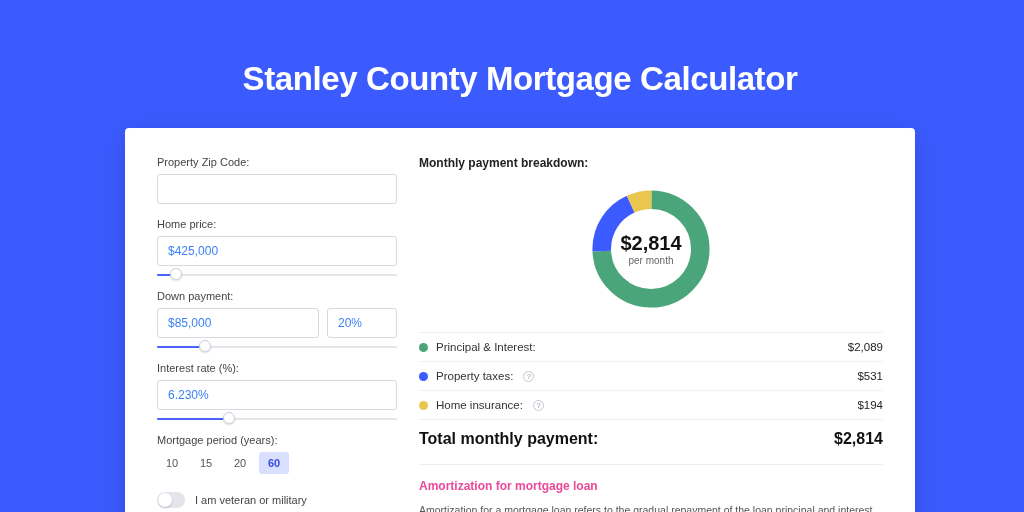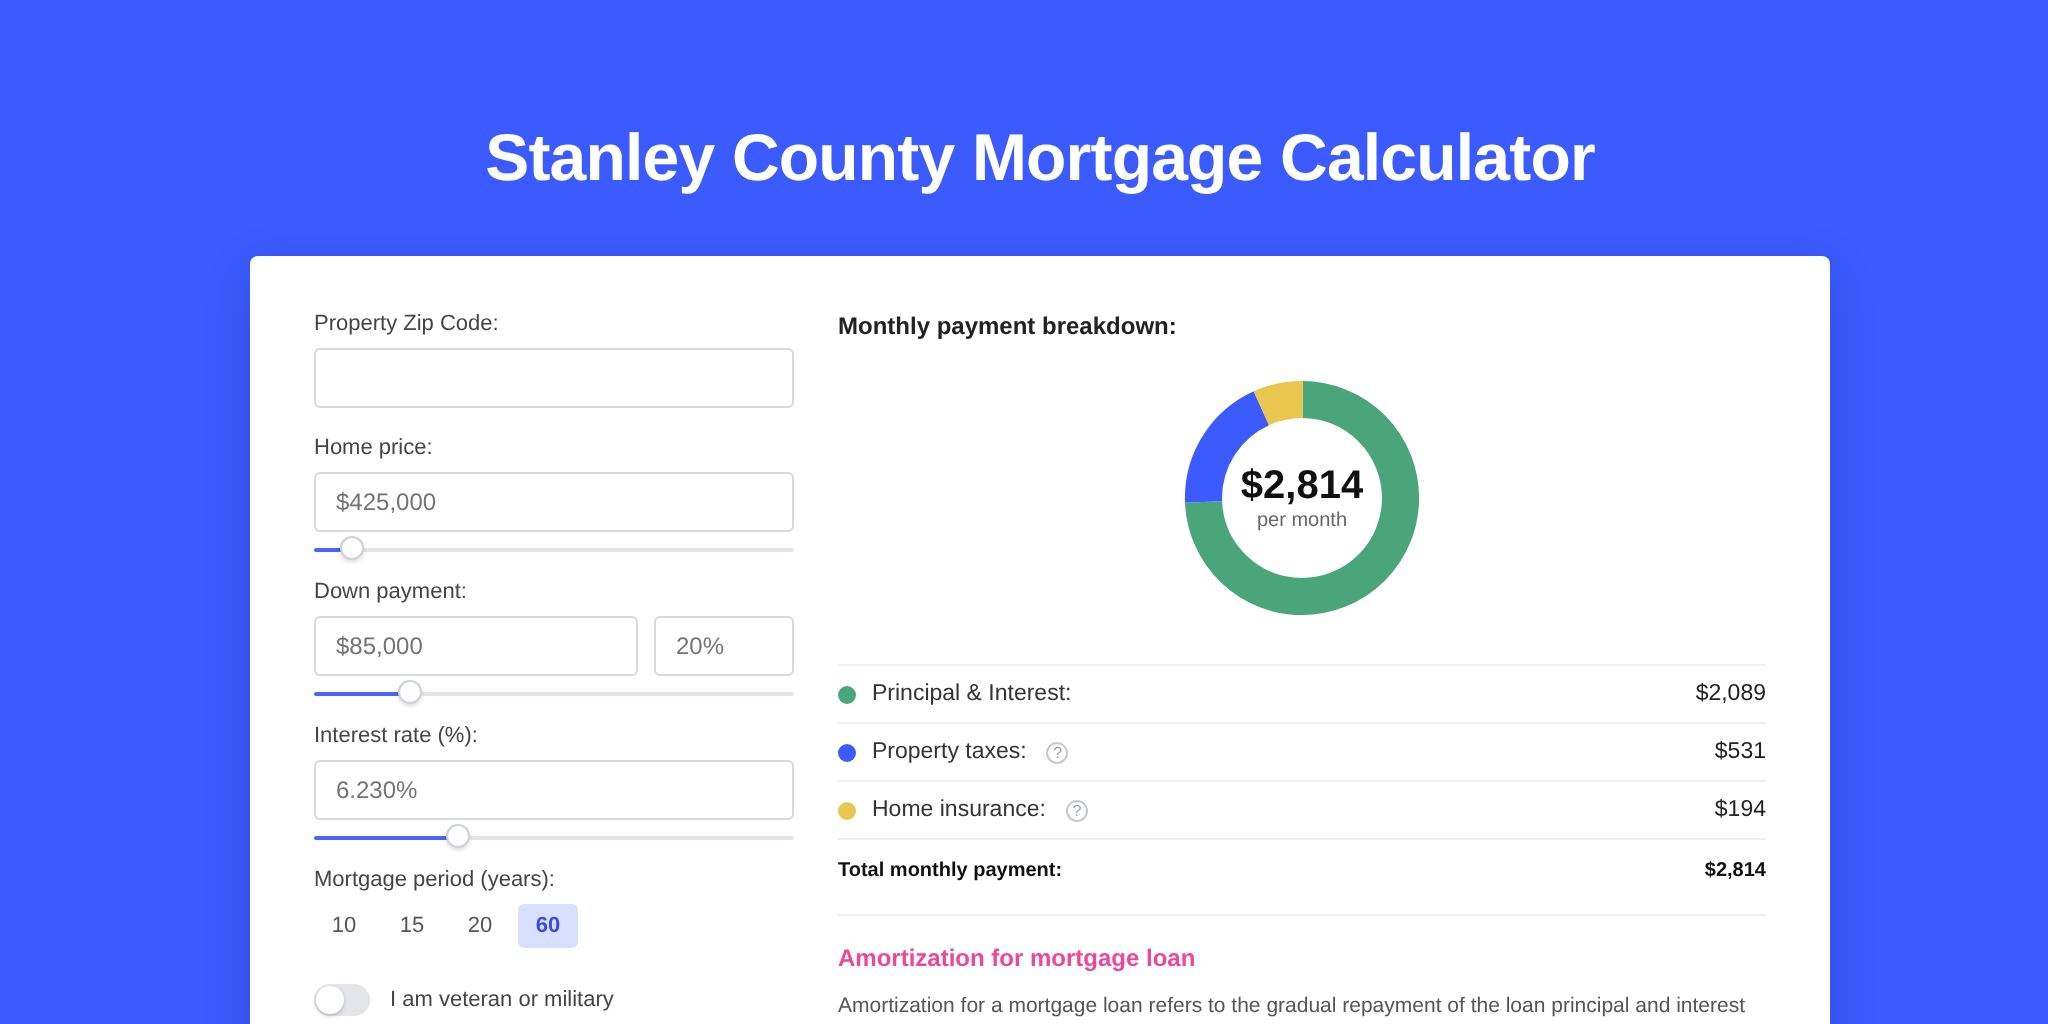--- a/index.html
+++ b/index.html
@@ -2,21 +2,21 @@
 <html><head>
 <meta charset="utf-8">
 <style>
   * { box-sizing: border-box; margin: 0; padding: 0; }
   html, body { width: 1024px; height: 512px; overflow: hidden; font-family: -apple-system, BlinkMacSystemFont, "Segoe UI", Arial, sans-serif; }
   .bg { width: 1024px; height: 512px; background: #3B5BFF; position: relative; padding-left: 16px; }
   .title { color: #fff; font-size: 33px; font-weight: 800; text-align: center; padding-top: 60px; letter-spacing: -0.4px; }
   .card { position: absolute; left: 125px; top: 128px; width: 790px; height: 400px; background: #fff; border-radius: 4px; box-shadow: 0 6px 24px rgba(0,0,0,.15); padding: 28px 32px 0 32px; display: flex; gap: 22px; }
   .left { width: 240px; }
   .label { font-size: 11px; color: #444; margin-bottom: 6px; }
-  .field { width: 100%; height: 30px; border: 1px solid #d7d9e0; border-radius: 3px; padding: 0 10px; font-size: 12px; color: #737373; background: #fff; margin-bottom: 6px; }
+  .field { width: 100%; height: 30px; border: 1px solid #d7d9e0; border-radius: 3px; padding: 0 10px; font-size: 12px; color: #3b82f6; background: #fff; margin-bottom: 6px; }
   .field-row { display: flex; gap: 8px; }
   .field-row .field:first-child { flex: 1; }
   .field-row .field.small { width: 70px; flex: none; }
   .slider { position: relative; height: 6px; margin-bottom: 12px; }
   .slider-track { position: absolute; top: 2px; left: 0; right: 0; height: 2px; background: #e3e5ea; border-radius: 2px; }
   .slider-fill { position: absolute; top: 2px; left: 0; height: 2px; background: #4b63ff; border-radius: 2px; }
   .slider-thumb { position: absolute; top: -4px; width: 12px; height: 12px; background: #fff; border: 1px solid #cfd2db; border-radius: 50%; box-shadow: 0 1px 2px rgba(0,0,0,.15); }
   .period-row { display: flex; gap: 4px; }
   .period-btn { width: 30px; height: 22px; border: none; background: transparent; font-size: 11px; color: #555; border-radius: 3px; display: flex; align-items: center; justify-content: center; cursor: pointer; }
   .period-btn.active { background: #d9dfff; color: #3a4be0; font-weight: 600; }
@@ -34,21 +34,21 @@
   .legend-row { display: flex; align-items: center; justify-content: space-between; padding: 8px 0; border-top: 1px solid #f0f1f4; font-size: 11.5px; }
   .legend-row:first-of-type { border-top: none; }
   .legend-left { display: flex; align-items: center; gap: 8px; }
   .dot { width: 9px; height: 9px; border-radius: 50%; }
   .dot.green { background: #4aa57a; }
   .dot.blue { background: #3b5bff; }
   .dot.yellow { background: #e9c74e; }
   .legend-label { color: #333; text-align: center; }
   .legend-value { color: #222; }
   .info-icon { width: 11px; height: 11px; border: 1px solid #c6c9d2; border-radius: 50%; display: inline-flex; align-items: center; justify-content: center; font-size: 8px; color: #9aa0ad; margin-left: 2px; }
-  .total-row { display: flex; align-items: flex-start; justify-content: space-between; padding: 10px 0 16px 0; border-top: 1px solid #eceef2; font-size: 10px; font-weight: 700; color: #111; gap: 22px; }
+  .total-row { display: flex; align-items: flex-start; justify-content: space-between; padding: 10px 0 16px 0; border-top: 1px solid #eceef2; font-size: 16px; font-weight: 700; color: #111; gap: 22px; }
   .amort-box { border-top: 1px solid #eceef2; padding-top: 14px; }
   .amort-title { font-size: 12px; font-weight: 700; color: #ec4899; margin-bottom: 10px; }
   .amort-text { font-size: 10.5px; color: #555; line-height: 1.5; }
 </style>
 </head>
 <body>
 
 <div class="bg">
   <h1 class="title">Stanley County Mortgage Calculator</h1>
 

